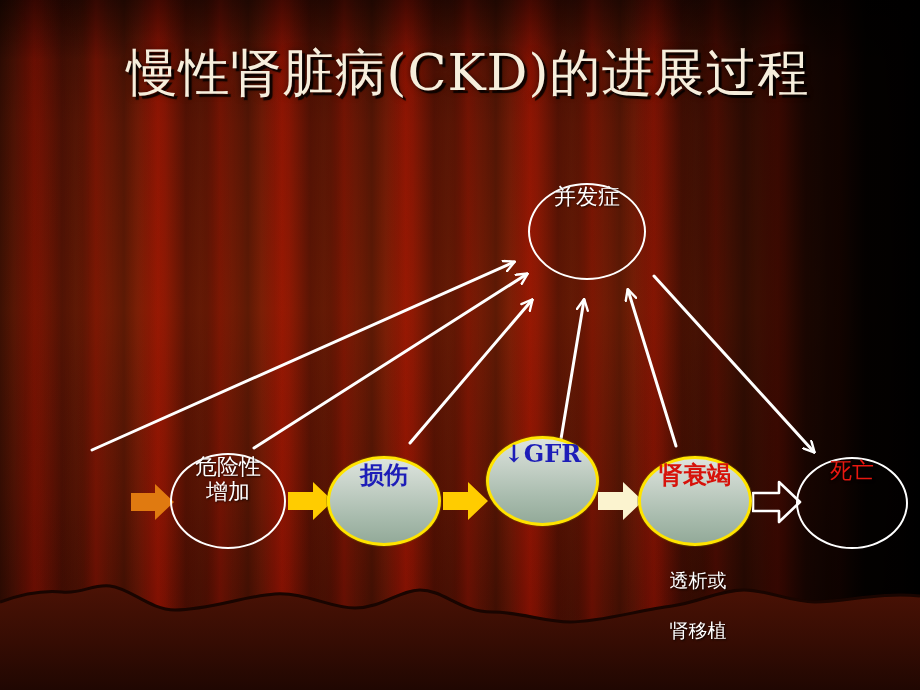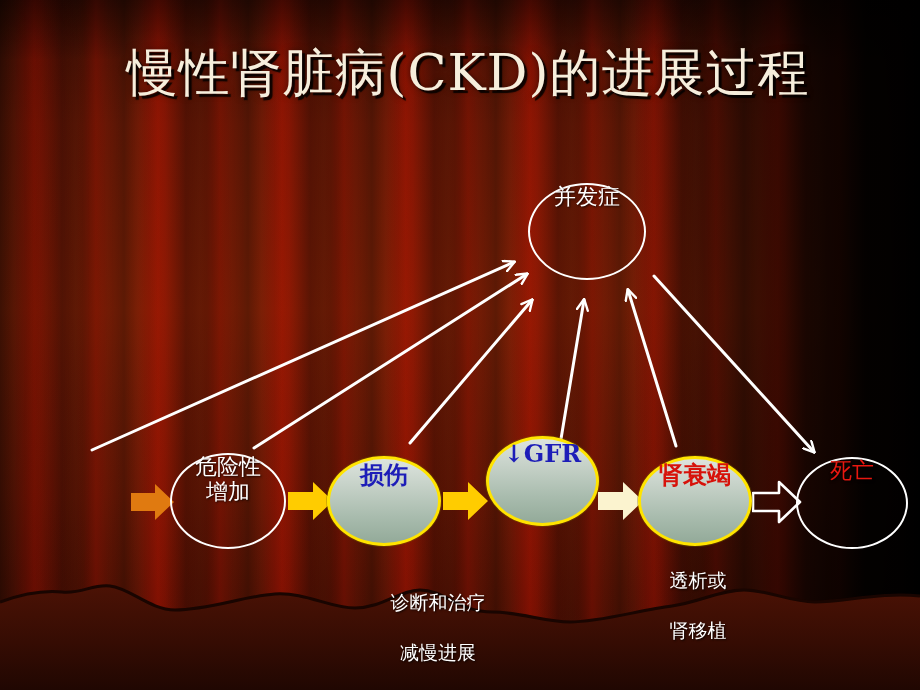--- a/index.html
+++ b/index.html
@@ -181,23 +181,19 @@
   </div>
 
   <div class="node node-grad" style="left:638px;top:456px;width:114px;height:90px;">
     <span class="lbl red-text2">肾衰竭</span>
   </div>
 
   <div class="node node-plain red-text" style="left:796px;top:457px;width:112px;height:92px;">
     <span class="lbl">死亡</span>
   </div>
 
-  <div class="cap" style="left:338px;top:565px;width:200px;">
-    <span>诊断和治疗</span><br>
-    <span>减慢进展</span>
-  </div>
 
   <div class="cap" style="left:618px;top:543px;width:160px;">
     <span>透析或</span><br>
     <span>肾移植</span>
   </div>
 
 </div>
 
 </body></html>

